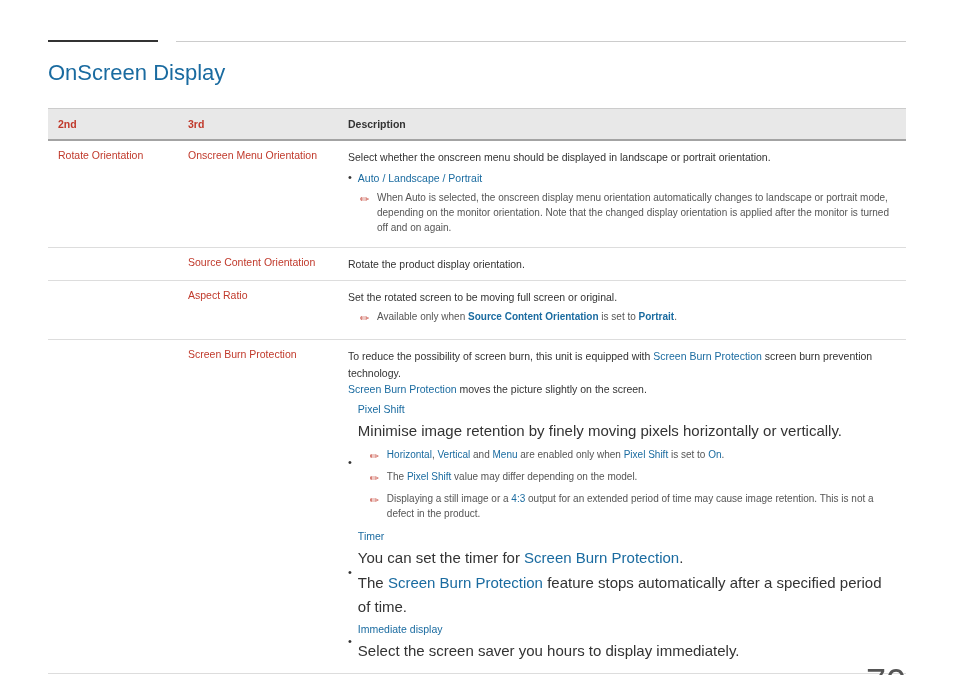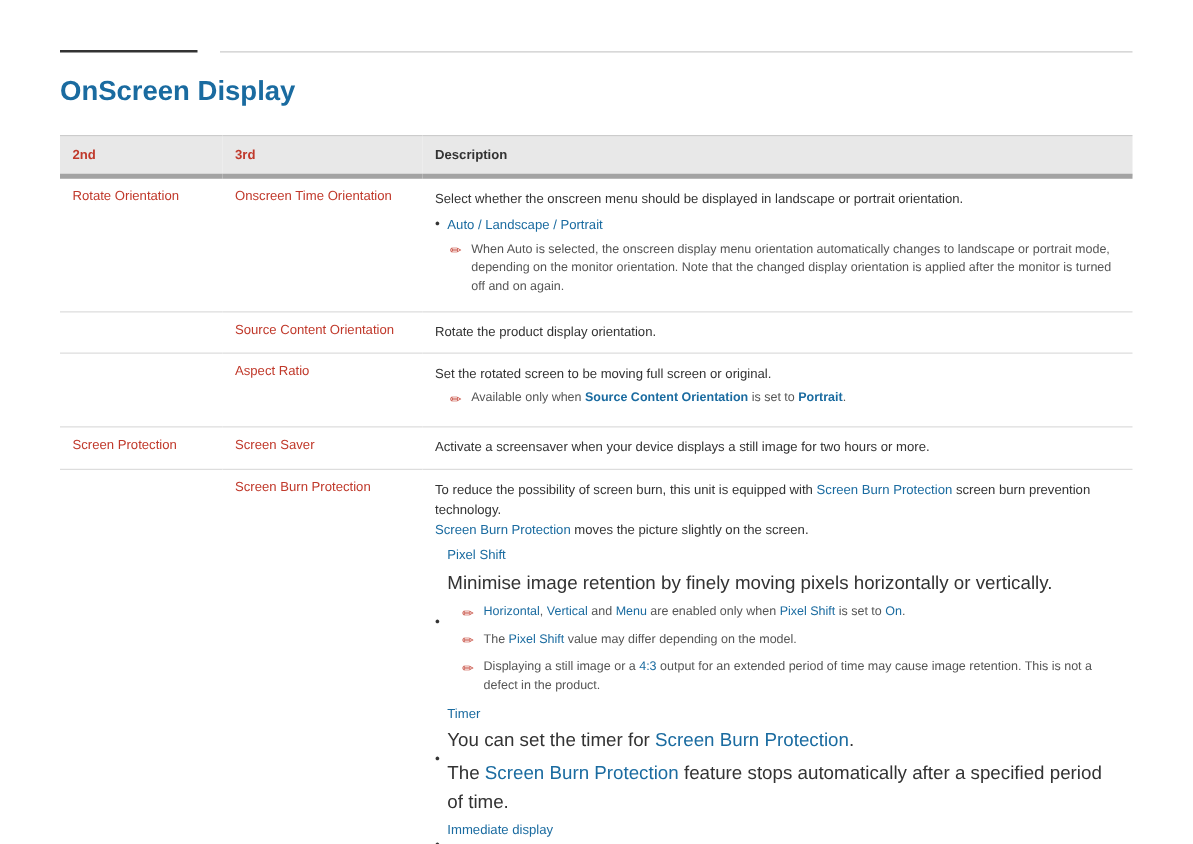--- a/index.html
+++ b/index.html
@@ -26,39 +26,39 @@
       background: #333;
       margin-right: 18px;
     }
     .top-line-right {
       flex: 1;
       height: 1px;
       background: #ccc;
     }
     .page-title {
       font-size: 22px;
-      font-weight: 700;
+      font-weight: 400;
       color: #1a6ba0;
       margin-bottom: 22px;
     }
     table {
       width: 100%;
       border-collapse: collapse;
       font-size: 10.5px;
     }
     thead tr {
       background: #e8e8e8;
     }
     thead th {
       padding: 7px 10px;
       text-align: left;
       font-weight: 600;
       font-size: 11px;
       border-top: 1px solid #ccc;
-      border-bottom: 4px solid #a3a3a3;
+      border-bottom: 2px solid #a3a3a3;
     }
     tbody tr {
       border-bottom: 1px solid #ddd;
       vertical-align: top;
     }
     tbody td {
       padding: 8px 10px;
       vertical-align: top;
     }
     .col-2nd {
@@ -146,21 +146,21 @@
         <th class="col-desc">Description</th>
       </tr>
     </thead>
     <tbody>
 
       <tr>
         <td class="col-2nd">
           <span>Rotate Orientation</span>
         </td>
         <td class="col-3rd">
-          <span>Onscreen Time Orientation</span>
+          <span>Onscreen Menu Orientation</span>
         </td>
         <td class="col-desc">
           <span>Select whether the onscreen menu should be displayed in landscape or portrait orientation.</span>
           <ul class="bullet-list">
             <li>
               <span class="link-blue">Auto / Landscape / Portrait</span>
             </li>
           </ul>
           <div class="note-block">
             <span class="note-icon">✏</span>
@@ -186,31 +186,20 @@
         </td>
         <td class="col-desc">
           <span>Set the rotated screen to be moving full screen or original.</span>
           <div class="note-block">
             <span class="note-icon">✏</span>
             <span class="note-text">Available only when <strong class="link-blue">Source Content Orientation</strong> is set to <strong class="link-blue">Portrait</strong>.</span>
           </div>
         </td>
       </tr>
 
-      <tr>
-        <td class="col-2nd">
-          <span>Screen Protection</span>
-        </td>
-        <td class="col-3rd">
-          <span>Screen Saver</span>
-        </td>
-        <td class="col-desc">
-          <span>Activate a screensaver when your device displays a still image for two hours or more.</span>
-        </td>
-      </tr>
 
       <tr>
         <td class="col-2nd"></td>
         <td class="col-3rd">
           <span>Screen Burn Protection</span>
         </td>
         <td class="col-desc">
           <span>To reduce the possibility of screen burn, this unit is equipped with <span class="link-blue">Screen Burn Protection</span> screen burn prevention technology.</span>
           <br>
           <span><span class="link-blue">Screen Burn Protection</span> moves the picture slightly on the screen.</span>

